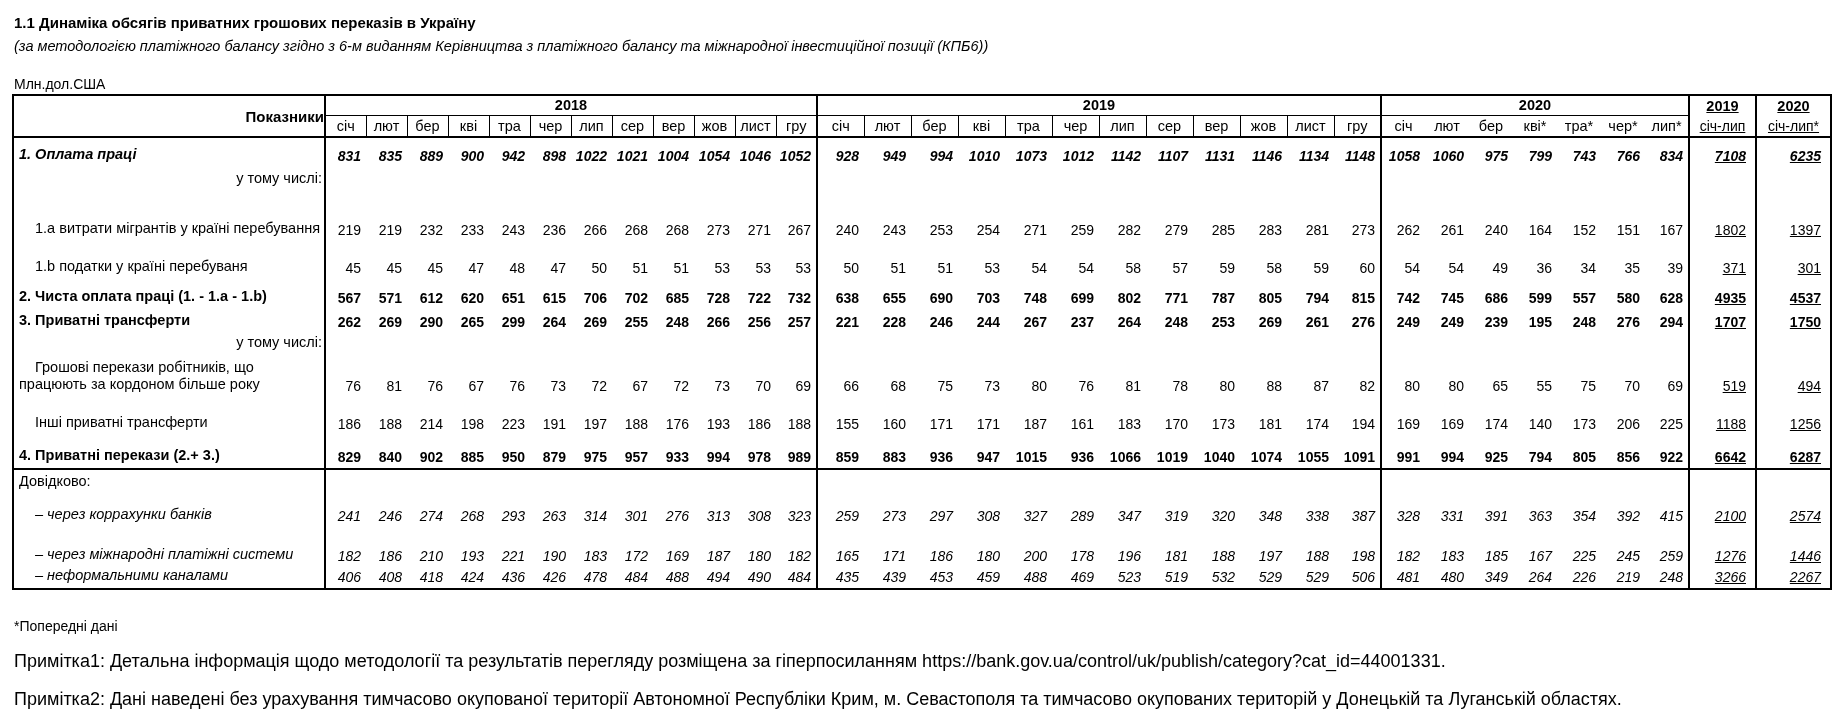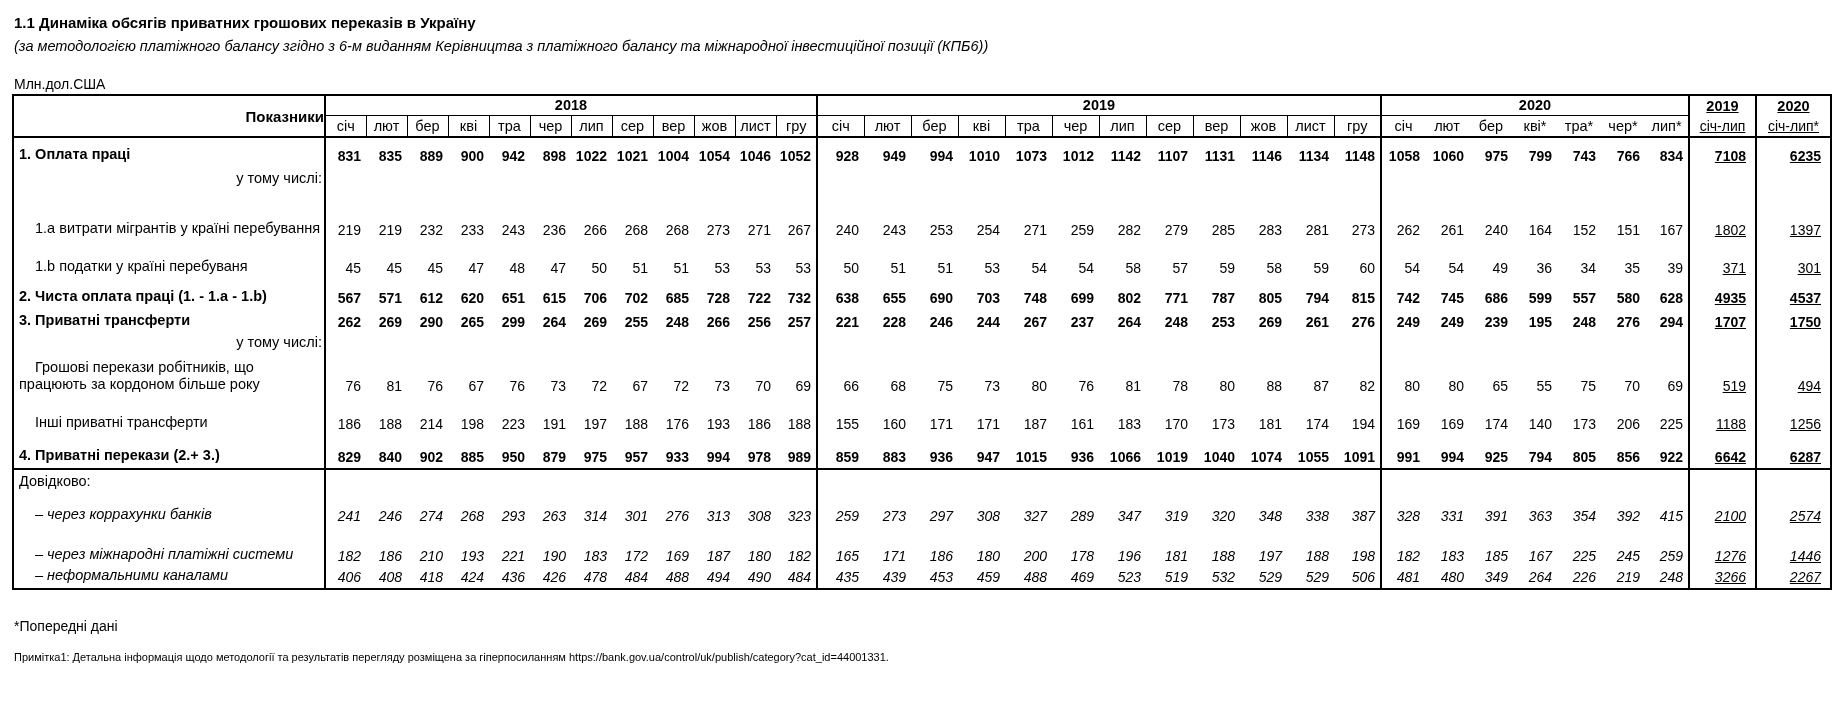--- a/index.html
+++ b/index.html
@@ -32,21 +32,21 @@
   td.val{text-align:right;padding:0 5px 3px 0;vertical-align:bottom}
   td.tot{border-left:2px solid #000;padding-right:9px;text-decoration:underline}
   tr.bold td{font-weight:bold}
   tr.italic td{font-style:italic}
   tr.ref-head td{}
   tr.ref-head td.lbl{vertical-align:top;padding-top:3px;text-indent:0}
   tr.note-center td.lbl{text-align:right;vertical-align:middle;text-indent:0;padding-bottom:0}
   tr.sec-end td{border-bottom:2px solid #000}
 
   .prelim{font-size:14px;margin:28px 0 0 2px}
-  .note{font-size:11px;margin:17px 0 0 2px}
+  .note{font-size:18px;margin:17px 0 0 2px}
 </style>
 </head>
 <body>
 
 <div class="page">
   <div class="title">1.1 Динаміка обсягів приватних грошових переказів в Україну</div>
   <div class="subtitle">(за методологією платіжного балансу згідно з 6-м виданням Керівництва з платіжного балансу та міжнародної інвестиційної позиції (КПБ6))</div>
   <div class="units">Млн.дол.США</div>
 
   <table>
@@ -125,21 +125,21 @@
           <th class="th-month">бер</th>
           <th class="th-month">кві*</th>
           <th class="th-month">тра*</th>
           <th class="th-month">чер*</th>
           <th class="th-month">лип*</th>
           <th class="th-tper gl">січ-лип</th>
           <th class="th-tper gl">січ-лип*</th>
         </tr>
       </thead>
       <tbody>
-        <tr class="bold" style="height: 30px;">
+        <tr class="bold" style="height: 30px; font-style: italic;">
           <td class="lbl">1. Оплата праці</td>
           <td class="val gl">831</td>
           <td class="val">835</td>
           <td class="val">889</td>
           <td class="val">900</td>
           <td class="val">942</td>
           <td class="val">898</td>
           <td class="val">1022</td>
           <td class="val">1021</td>
           <td class="val">1004</td>
@@ -550,13 +550,14 @@
           <td class="val">219</td>
           <td class="val">248</td>
           <td class="val tot">3266</td>
           <td class="val tot">2267</td>
         </tr>
       </tbody>
     </table>
 
   <div class="prelim">*Попередні дані</div>
   <div class="note">Примітка1:  Детальна інформація щодо методології та результатів перегляду розміщена за гіперпосиланням https://bank.gov.ua/control/uk/publish/category?cat_id=44001331.</div>
+  <div class="note">Примітка2: Дані наведені без урахування тимчасово окупованої території Автономної Республіки Крим, м. Севастополя та тимчасово окупованих територій у Донецькій та Луганській областях.</div>
 </div>
 
 </body></html>

